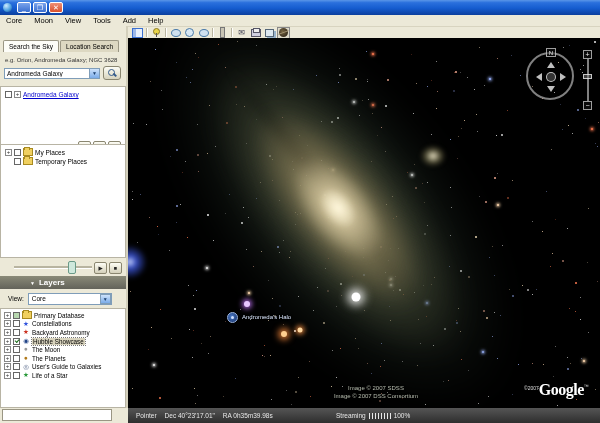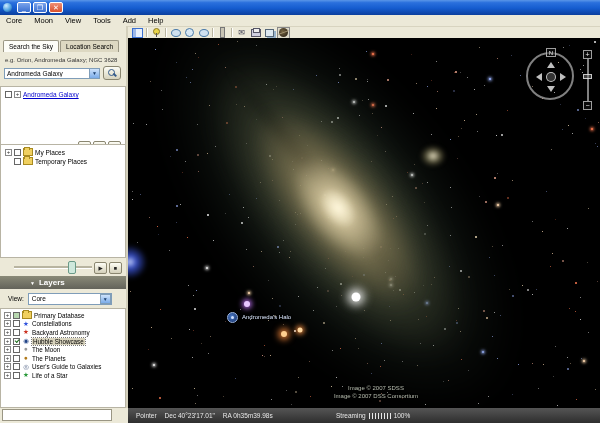--- a/index.html
+++ b/index.html
@@ -692,20 +692,25 @@
     <span class="zbtn" style="top:0;">+</span>
     <span class="ztrack"></span>
     <span class="zhandle"></span>
     <span class="zbtn" style="top:51px;">−</span>
   </div>
 
   <div class="credits">
     <div>Image © 2007 SDSS</div>
     <div>Image © 2007 DSS Consortium</div>
   </div>
+  <div class="glogo">
+    <span class="yr">©2007</span>
+    <span class="g">Google</span>
+    <span class="tm">™</span>
+  </div>
 </div>
 
 <div class="statusbar">
   <span class="statuswhite"></span>
   <div class="statusdark">
     <span class="grp">Pointer</span>
     <span class="grp">Dec 40°23'17.01"</span>
     <span class="grp">RA 0h35m39.98s</span>
     <span class="stream">
       <span>Streaming</span>

